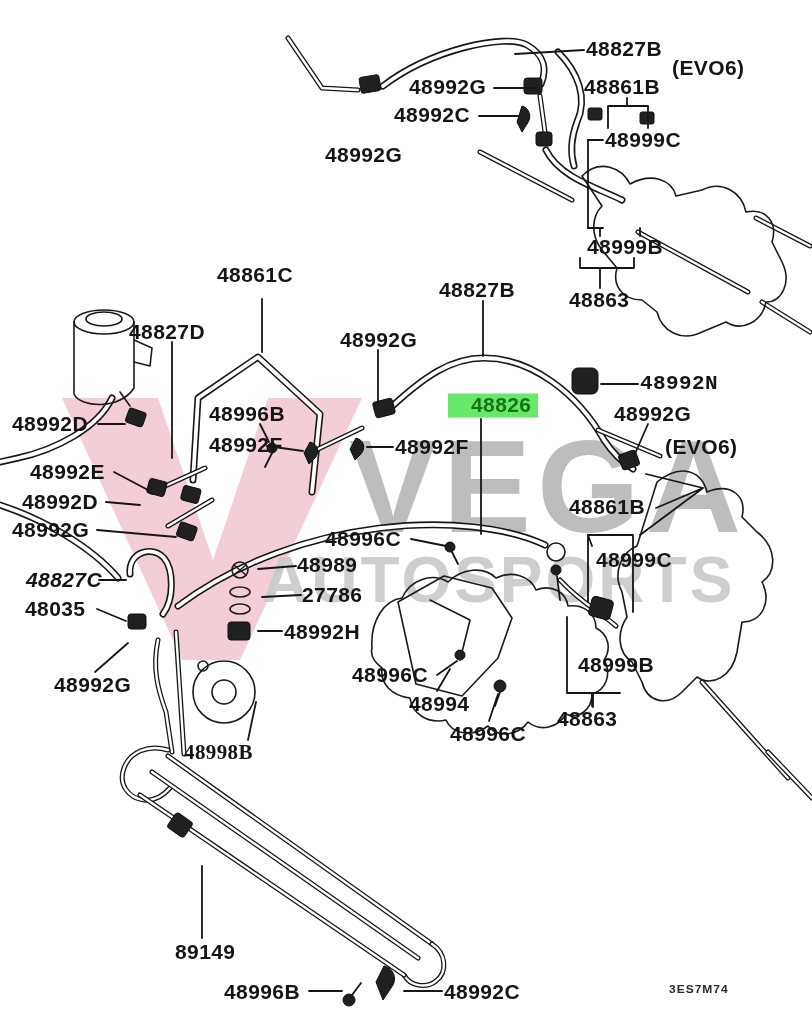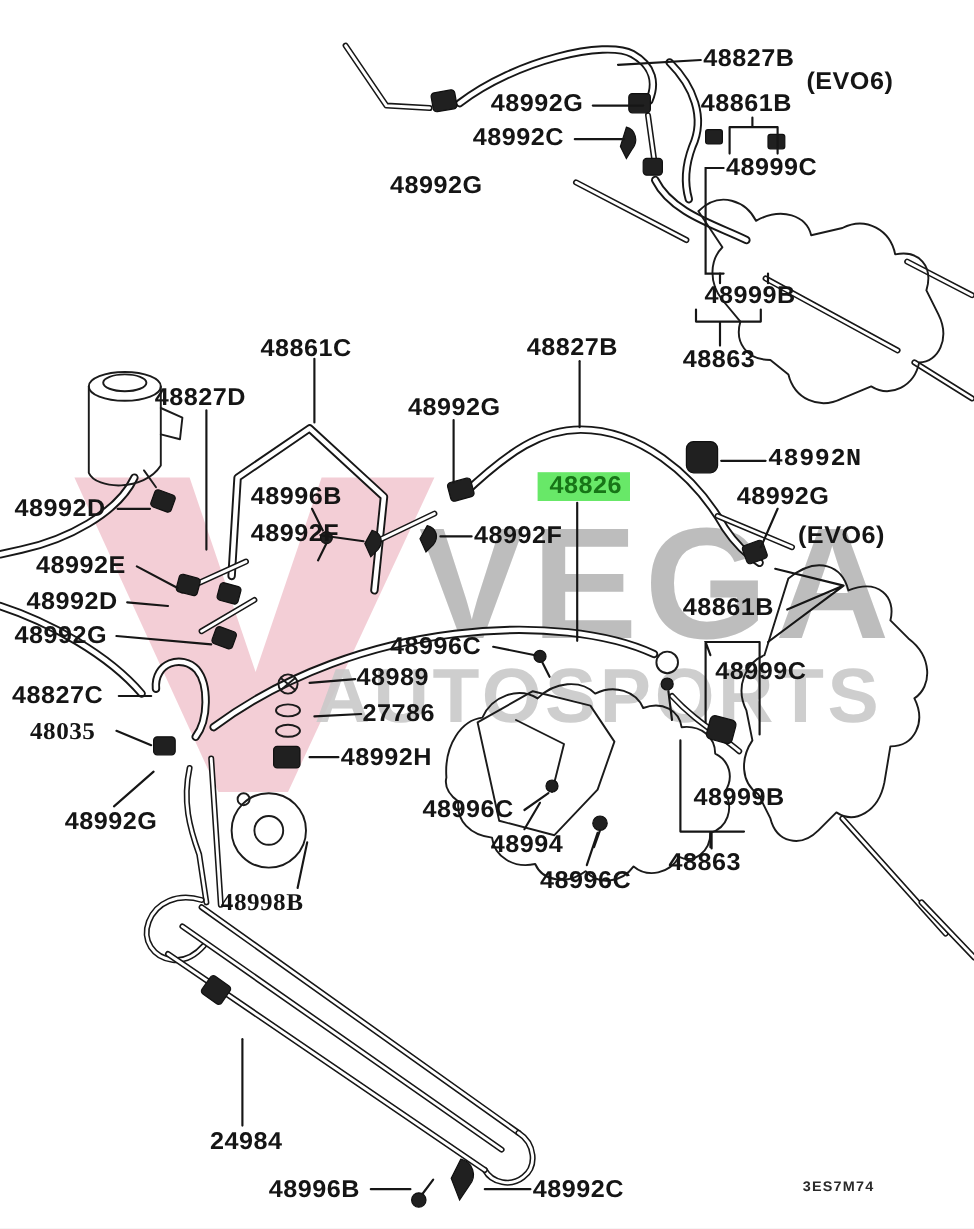--- a/index.html
+++ b/index.html
@@ -3,21 +3,21 @@
 <meta charset="utf-8">
 <style>
   html,body{margin:0;padding:0;background:#e8e8e8;}
   #stage{position:relative;width:812px;height:1024px;background:#ffffff;overflow:hidden;
          font-family:"Liberation Sans",sans-serif;}
   #art{position:absolute;left:0;top:0;}
   #labels{position:absolute;left:0;top:0;width:812px;height:772px;pointer-events:none;}
   .part-label{position:absolute;font-weight:700;font-size:21px;line-height:22px;
               color:#151515;letter-spacing:.4px;white-space:nowrap;transform:scaleY(.96);}
   .part-label.small{font-size:12px;line-height:13px;letter-spacing:1px;color:#2a2a2a;}
-  .part-label.highlight{background:var(--hl-bg);color:var(--hl-fg);padding:1px 7px 2px 10px;
+  .part-label.highlight{background:var(--hl-bg);color:var(--hl-fg);padding:1px 7px 2px 23px;
               pointer-events:auto;cursor:pointer;}
   
   .tube{stroke:#171717;stroke-width:7;fill:none;stroke-linecap:round;stroke-linejoin:round;}
   .tube-in{stroke:#ffffff;stroke-width:3.8;fill:none;stroke-linecap:round;stroke-linejoin:round;}
   .tthin{stroke:#171717;stroke-width:5;fill:none;stroke-linecap:round;stroke-linejoin:round;}
   .tthin-in{stroke:#ffffff;stroke-width:2.4;fill:none;stroke-linecap:round;stroke-linejoin:round;}
   .ln{stroke:#1b1b1b;stroke-width:1.6;fill:none;stroke-linecap:round;stroke-linejoin:round;}
   .ld{stroke:#161616;stroke-width:1.8;fill:none;stroke-linecap:round;}
   .cl{fill:#202020;stroke:#101010;stroke-width:1;}
   .wm1{font-family:"Liberation Sans",sans-serif;font-weight:700;font-size:132px;
@@ -222,48 +222,48 @@
 <div id="labels">
       <div class="part-label" style="left: 586px; top: 38px;">48827B</div>
       <div class="part-label" style="left: 672px; top: 57px;">(EVO6)</div>
       <div class="part-label" style="left: 409px; top: 76px;">48992G</div>
       <div class="part-label" style="left: 584px; top: 76px;">48861B</div>
       <div class="part-label" style="left: 394px; top: 104px;">48992C</div>
       <div class="part-label" style="left: 605px; top: 129px;">48999C</div>
       <div class="part-label" style="left: 325px; top: 144px;">48992G</div>
       <div class="part-label" style="left: 587px; top: 236px;">48999B</div>
       <div class="part-label" style="left: 569px; top: 289px;">48863</div>
-      <div class="part-label" style="left: 217px; top: 280px;">48861C</div>
+      <div class="part-label" style="left: 217px; top: 264px;">48861C</div>
       <div class="part-label" style="left: 439px; top: 279px;">48827B</div>
       <div class="part-label" style="left: 129px; top: 321px;">48827D</div>
       <div class="part-label" style="left: 340px; top: 329px;">48992G</div>
       <div class="part-label" style="left: 640px; top: 373px; font-family: Liberation Mono, monospace;">48992N</div>
       <div class="part-label highlight" style="left: 448px; top: 393px;">48826</div>
       <div class="part-label" style="left: 614px; top: 403px;">48992G</div>
       <div class="part-label" style="left: 665px; top: 436px;">(EVO6)</div>
       <div class="part-label" style="left: 12px; top: 413px;">48992D</div>
       <div class="part-label" style="left: 209px; top: 403px;">48996B</div>
       <div class="part-label" style="left: 209px; top: 434px;">48992F</div>
       <div class="part-label" style="left: 395px; top: 436px;">48992F</div>
       <div class="part-label" style="left: 30px; top: 461px;">48992E</div>
       <div class="part-label" style="left: 22px; top: 491px;">48992D</div>
       <div class="part-label" style="left: 12px; top: 519px;">48992G</div>
       <div class="part-label" style="left: 325px; top: 528px;">48996C</div>
       <div class="part-label" style="left: 569px; top: 496px;">48861B</div>
       <div class="part-label" style="left: 596px; top: 549px;">48999C</div>
-      <div class="part-label" style="left: 10px; top: 569px;">48827C</div>
+      <div class="part-label" style="left: 26px; top: 569px; font-style: italic;">48827C</div>
       <div class="part-label" style="left: 297px; top: 554px;">48989</div>
-      <div class="part-label" style="left: 25px; top: 598px; font-family: Liberation Serif, serif;">48035</div>
+      <div class="part-label" style="left: 25px; top: 598px;">48035</div>
       <div class="part-label" style="left: 302px; top: 584px;">27786</div>
       <div class="part-label" style="left: 284px; top: 621px;">48992H</div>
       <div class="part-label" style="left: 578px; top: 654px;">48999B</div>
       <div class="part-label" style="left: 54px; top: 674px;">48992G</div>
       <div class="part-label" style="left: 352px; top: 664px;">48996C</div>
       <div class="part-label" style="left: 557px; top: 708px;">48863</div>
       <div class="part-label" style="left: 409px; top: 693px;">48994</div>
       <div class="part-label" style="left: 450px; top: 723px;">48996C</div>
       <div class="part-label" style="left: 184px; top: 741px; font-family: Liberation Serif, serif;">48998B</div>
-      <div class="part-label" style="left: 175px; top: 941px;">24984</div>
+      <div class="part-label" style="left: 175px; top: 941px;">89149</div>
       <div class="part-label" style="left: 224px; top: 981px;">48996B</div>
       <div class="part-label" style="left: 444px; top: 981px;">48992C</div>
       <div class="part-label small" style="left: 669px; top: 983px;">3ES7M74</div>
     </div>
 </div>
 
 </body></html>

